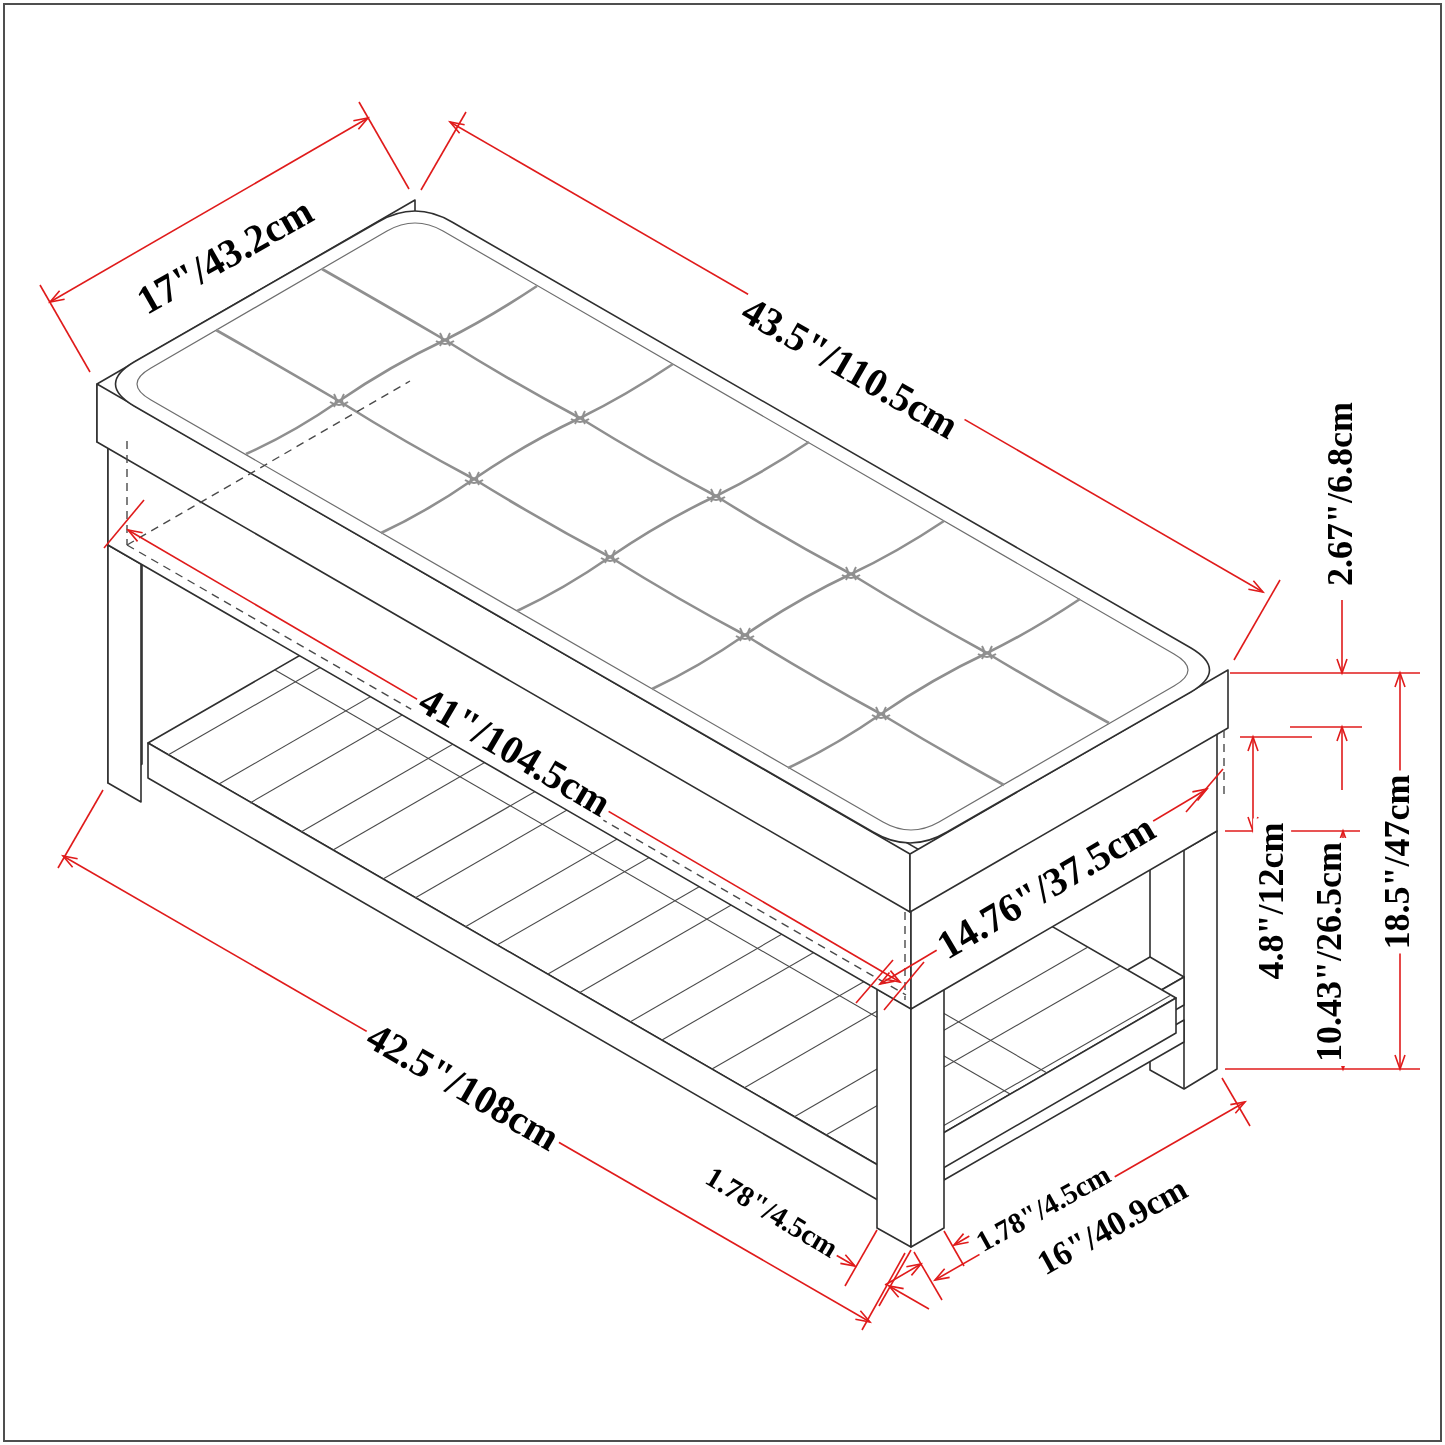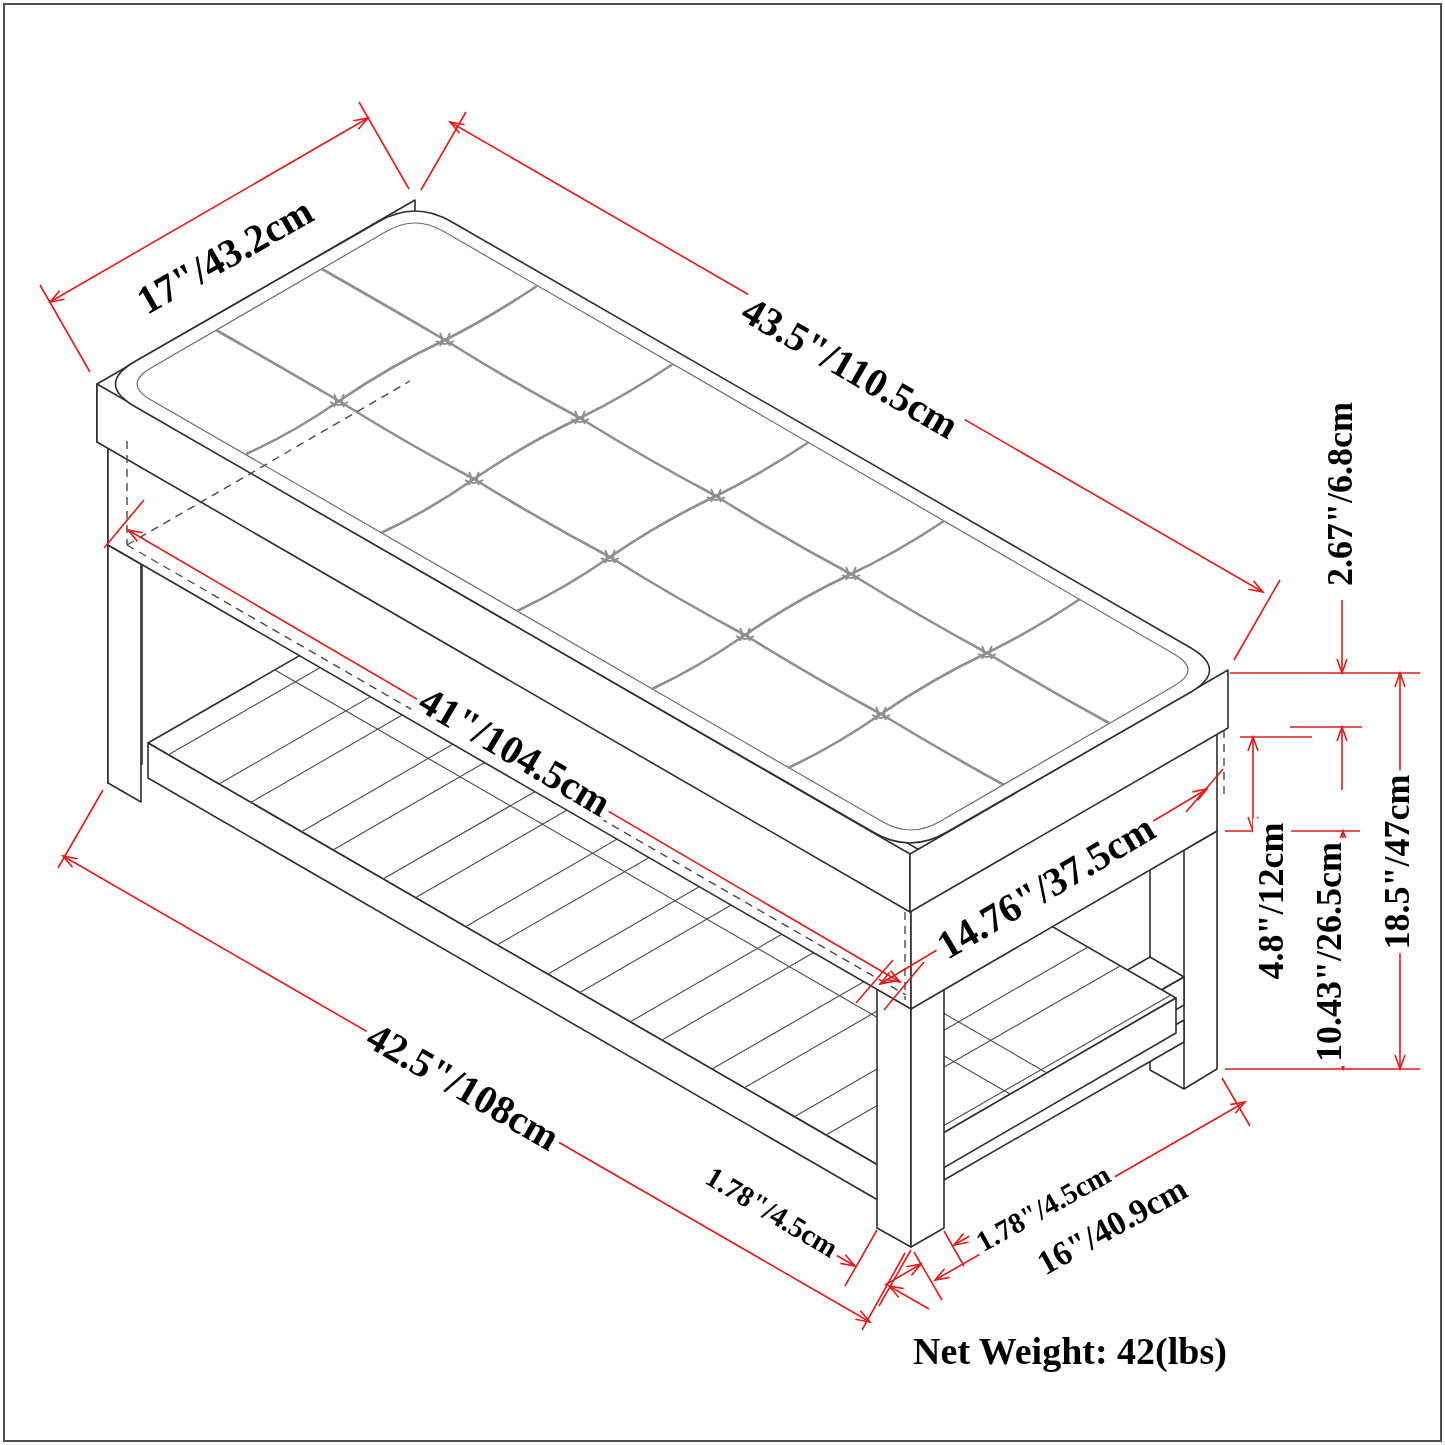--- a/index.html
+++ b/index.html
@@ -199,14 +199,13 @@
   <div class="dim-label fs-med" style="left:1398px;top:862px;transform:translate(-50%,-50%) rotate(-90deg);">18.5"/47cm</div>
 
   <div class="dim-label fs-big" style="left:463px;top:1087px;transform:translate(-50%,-50%) rotate(30deg);">42.5"/108cm</div>
 
   <div class="dim-label fs-sm" style="left:772px;top:1212px;transform:translate(-50%,-50%) rotate(31deg);">1.78"/4.5cm</div>
 
   <div class="dim-label fs-sm" style="left:1043px;top:1208px;transform:translate(-50%,-50%) rotate(-29deg);">1.78"/4.5cm</div>
 
   <div class="dim-label fs-16" style="left:1112px;top:1226px;transform:translate(-50%,-50%) rotate(-29deg);">16"/40.9cm</div>
 
-  <div class="dim-label net" style="left:1070px;top:1352px;transform:translate(-50%,-50%);">Net Weight: 42(lbs)</div>
 </div>
 
 </body></html>

